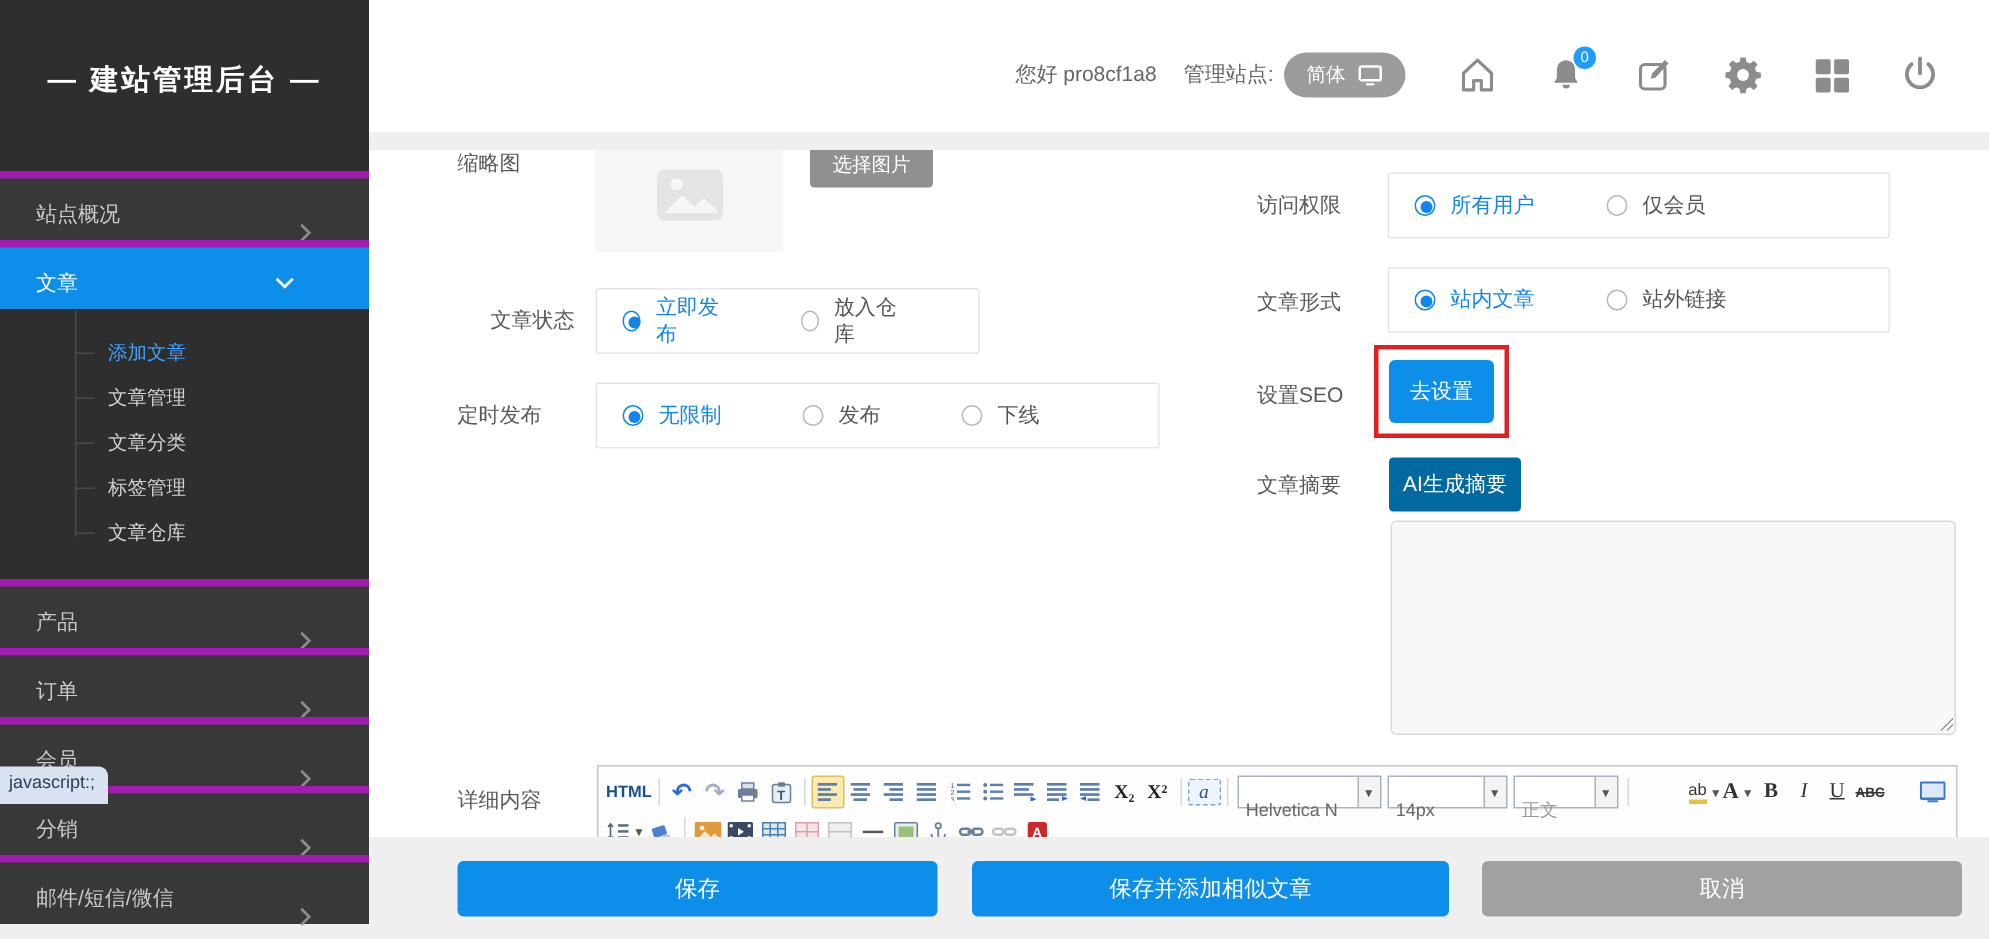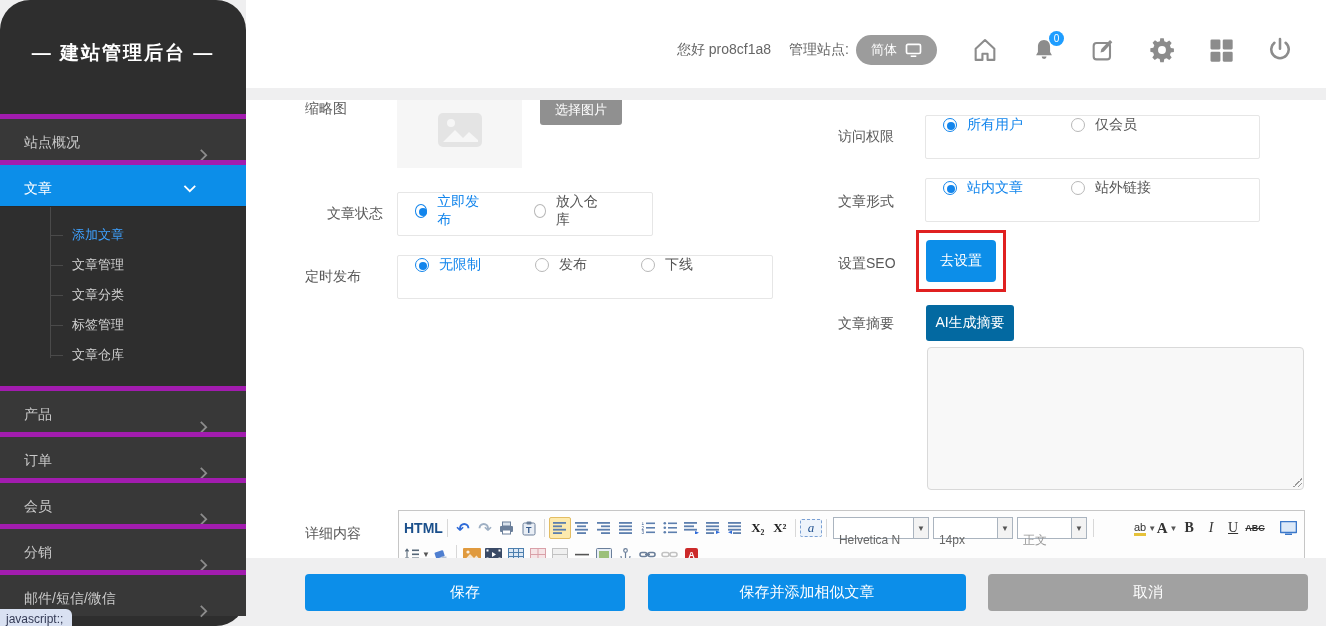--- a/index.html
+++ b/index.html
@@ -1,20 +1,20 @@
 <!DOCTYPE html>
 <html><head>
 <meta charset="utf-8">
 <style>
   * { margin:0; padding:0; box-sizing:border-box; }
   html,body { width:1326px; height:626px; }
   body { position:relative; overflow:hidden; background:#efeff0; font-family:"Liberation Sans","DejaVu Sans",sans-serif; }
 
   
-  .sidebar { position:absolute; left:0; top:0; width:246px; height:626px; background:#2e2e2e;border-radius:30px; }
+  .sidebar { position:absolute; left:0; top:0; width:246px; height:528px; background:#2e2e2e; }
   .logo { position:absolute; top:40px; left:0; width:100%; text-align:center; color:#fff; font-size:19px; font-weight:bold; letter-spacing:2px; }
   .menu { position:absolute; top:114px; left:0; width:100%; }
   .m-item { position:relative; height:46px; line-height:46px; padding-left:24px; background:#383838; border-top:5px solid #a21caf; color:#c9c9c9; font-size:14px; cursor:pointer; }
   .m-item .chev { position:absolute; right:38px; top:15px; width:9px; height:15px; }
   .m-item.active { background:#0c8ee9; color:#fff; }
   .m-item.active .chev { transform:rotate(90deg); top:16px; }
   .submenu { position:relative; background:#2e2e2e; padding:13px 0 16px 0; border-top:1px solid #292929; }
   .submenu:before { content:""; position:absolute; left:50px; top:0; bottom:28px; width:1px; background:#4a4a4a; }
   .s-item { position:relative; height:30px; line-height:30px; padding-left:72px; color:#d2d2d2; font-size:13px; cursor:pointer; }
   .s-item:before { content:""; position:absolute; left:50px; top:15px; width:13px; height:1px; background:#4a4a4a; }
@@ -28,21 +28,21 @@
   .site-label { margin-right:7px; }
   .pill { display:flex; align-items:center; gap:8px; background:#9c9c9c; color:#fff; font-size:13px; border-radius:15px; padding:6px 15px; margin-right:34px; cursor:pointer; }
   .hicon { position:relative; width:28px; height:28px; margin-right:31px; cursor:pointer; flex:0 0 auto; }
   .hicon svg { width:100%; height:100%; }
   .hicon:last-child { margin-right:8px; }
   .badge { position:absolute; top:-5px; right:-6px; min-width:15px; height:15px; background:#1e9dff; border-radius:8px; color:#fff; font-size:10px; line-height:15px; text-align:center; padding:0 3px; }
 
   
   .card { position:absolute; left:246px; top:100px; width:1080px; height:458px; background:#fff; overflow:hidden; }
   .flabel { position:absolute; font-size:14px; color:#595959; }
-  .optbox { position:absolute; height:44px; border:1px solid #e6e6e6; border-radius:2px; display:flex; align-items:flex-start; padding-left:17px; background:#fff; }
+  .optbox { position:absolute; height:44px; border:1px solid #e6e6e6; border-radius:2px; display:flex; align-items:center; padding-left:17px; background:#fff; }
   .opt { display:flex; align-items:center; margin-right:48px; cursor:pointer; }
   .radio { width:14px; height:14px; border:1px solid #b8b8b8; border-radius:50%; background:#fff; margin-right:10px; position:relative; }
   .opt.sel .radio { border-color:#1285ec; }
   .opt.sel .radio:after { content:""; position:absolute; left:3px; top:3px; width:8px; height:8px; background:#1285ec; border-radius:50%; }
   .opt .olbl { font-size:14px; color:#555; }
   .opt.sel .olbl { color:#1285ec; }
 
   .thumb-box { position:absolute; left:151px; top:-8px; width:125px; height:76px; background:#f6f6f6; display:flex; align-items:center; justify-content:center; }
   .btn-gray { position:absolute; background:#909090; color:#fff; font-size:13px; border:none; border-radius:3px; cursor:pointer; display:flex; align-items:center; justify-content:center; }
   .seo-annot { position:absolute; left:670px; top:130px; width:90px; height:62px; border:3px solid #e02020; }
@@ -50,21 +50,21 @@
   .summary-ta { position:absolute; left:681px; top:247px; width:377px; height:143px; background:#f8f8f8; border:1px solid #d9d9d9; border-radius:4px; resize:none; outline:none; font-family:inherit; }
   .rh { position:absolute; left:1047px; top:378px; width:9px; height:9px; background:linear-gradient(135deg,transparent 0 50%,#9a9a9a 50% 58%,transparent 58% 74%,#9a9a9a 74% 82%,transparent 82%); }
 
   
   .editor { position:absolute; left:152px; top:410px; width:907px; height:64px; border:1px solid #c6c6c6; background:#fdfdfd; padding:4px 5px 0 5px; }
   .trow { display:flex; align-items:center; height:26px; }
   .tbi { height:22px; min-width:22px; display:flex; align-items:center; justify-content:center; border-radius:2px; cursor:pointer; font-size:12px; color:#333; }
   .tbi svg { display:block; }
   .tbi.hl { background:#fdeaae; border:1px solid #e3bd63; }
   .tsep { width:1px; height:18px; background:#d8d8d8; margin:0 4px; }
-  .t-html { font-size:14px; font-weight:bold; color:#1a4f8b; letter-spacing:0; }
+  .t-html { font-size:11px; font-weight:bold; color:#1a4f8b; letter-spacing:0; }
   .t-undo { color:#2f6bd8; font-weight:bold; font-size:16px; }
   .t-redo { color:#9fb0c4; font-weight:bold; font-size:16px; }
   .t-sub,.t-sup { font-family:"Liberation Serif",serif; font-weight:bold; font-size:13px; color:#222; }
   .t-a { font-family:"Liberation Serif",serif; font-style:italic; font-size:13px; color:#23538f; border:1px dashed #7aa0d4; background:#eef4fb; width:20px; height:18px; }
   .dd { display:flex; align-items:center; height:22px; border:1px solid #aab4bf; background:#fff; margin:0 2px; }
   .dd .dtxt { padding:0 5px; font-size:12px; color:#666; white-space:nowrap; overflow:hidden;margin-top:24px; }
   .dd .darr { width:15px; height:100%; border-left:1px solid #aab4bf; display:flex; align-items:center; justify-content:center; font-size:8px; color:#555; background:#f3f3f3; }
   .t-abp { font-size:11px; color:#333; border-bottom:3px solid #e6c23a; line-height:12px;margin-left:36px; }
   .t-A { font-family:"Liberation Serif",serif; font-weight:bold; font-size:15px; }
   .t-b { font-family:"Liberation Serif",serif; font-weight:bold; font-size:14px; }

